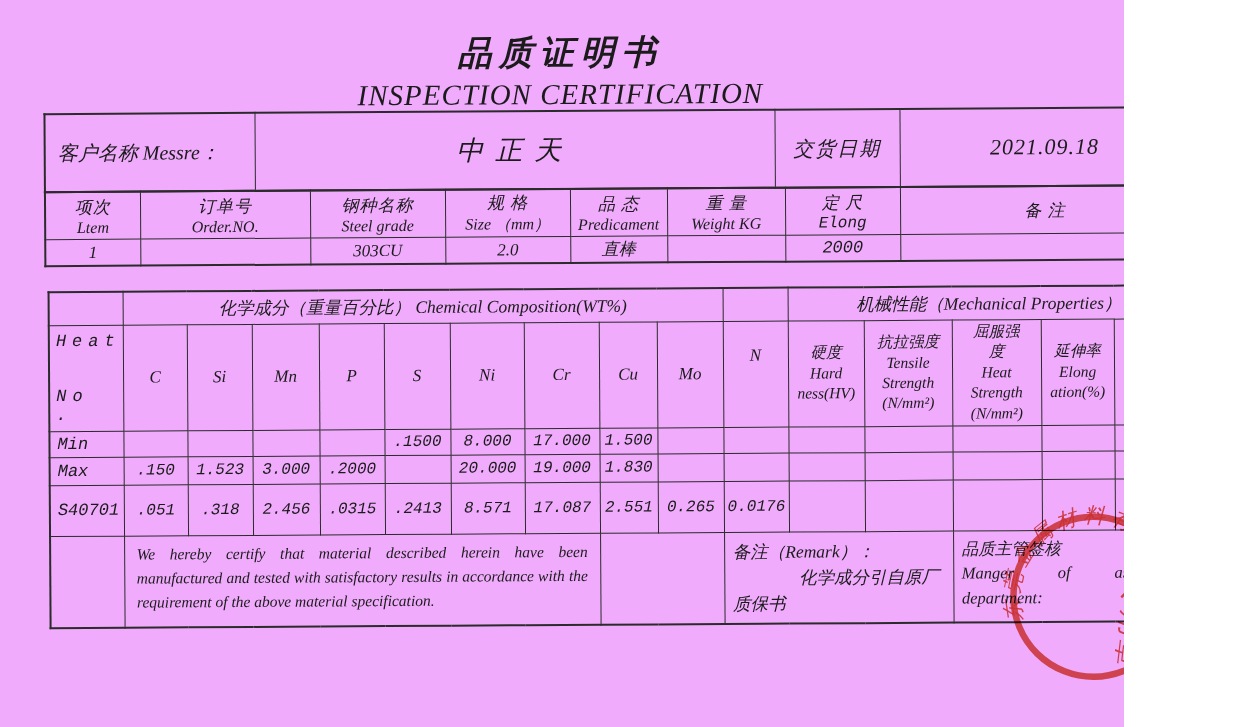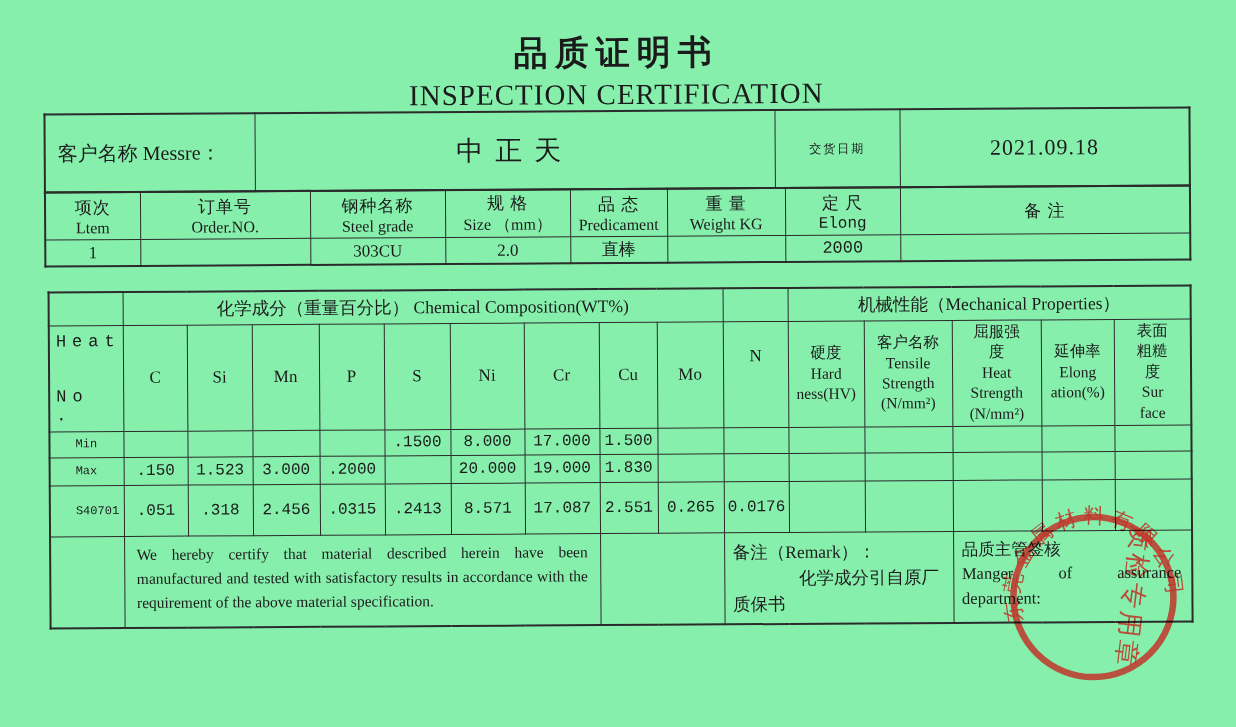--- a/index.html
+++ b/index.html
@@ -1,34 +1,34 @@
 <!DOCTYPE html>
 <html><head>
 <meta charset="utf-8">
 <style>
   html,body{margin:0;padding:0;background:#ffffff;}
-  .sheet{position:relative;width:1236px;height:727px;background:#86efac;overflow:hidden;
-         font-family:"Liberation Serif","DejaVu Serif",serif;color:#1b1b1b;}
+  .sheet{position:relative;width:1124px;height:727px;background:#f0abfc;overflow:hidden;
+         font-family:"Liberation Serif","DejaVu Serif",serif;color:#1b1b1b;font-style:italic;}
   .tilt{position:absolute;inset:0;transform:rotate(-0.35deg);transform-origin:50% 50%;}
 
   .title-cn{position:absolute;top:30px;left:0;right:0;text-align:center;
             font-size:34px;font-weight:600;letter-spacing:7px;}
   .title-en{position:absolute;top:78px;left:0;right:0;text-align:center;
             font-size:29px;font-weight:400;letter-spacing:1px;}
 
   table{border-collapse:collapse;table-layout:fixed;}
   td{border:1.6px solid #2b2b2b;text-align:center;vertical-align:middle;
      font-size:17px;padding:1px 2px;overflow:hidden;}
   .tblA1,.tblA2,.tblB{position:absolute;border:2.2px solid #2b2b2b;background:transparent;}
 
   .tblA1{left:45px;top:110px;width:1145px;}
   .tblA1 tr{height:78px;}
   .cell-label-left{text-align:left;padding-left:12px;font-size:20px;}
   .cust-val{font-size:27px;letter-spacing:12px;}
-  .deliv-label{font-size:12px;letter-spacing:2px;}
+  .deliv-label{font-size:20px;letter-spacing:2px;}
   .deliv-val{font-size:22px;letter-spacing:1px;}
 
   .tblA2{left:45px;top:188px;width:1145px;}
   .hdr .cn{font-size:17px;letter-spacing:1px;}
   .hdr .en{font-size:16px;}
   .rowA2h{height:46px;}
   .rowA2d{height:24px;}
   .rowA2d td{font-size:17px;}
 
   .tblB{left:48px;top:288px;width:1142px;}
@@ -37,21 +37,21 @@
   .rowB2{height:106px;}
   .rowB3{height:26px;}
   .rowB4{height:28px;}
   .rowB5{height:51px;}
   .rowB6{height:92px;}
 
   .mono{font-family:"Liberation Mono","DejaVu Sans Mono",monospace;}
   .heat-cell{vertical-align:middle;text-align:left;padding-left:6px;margin-top:36px;}
   .heat-cell div{letter-spacing:6px;font-size:17px;}
   .heat-cell .gap{height:36px;}
-  .lbl-left{text-align:left;padding-left:25px;font-size:12px;}
+  .lbl-left{text-align:left;padding-left:7px;font-size:17px;}
   .num{font-size:16px;}
   .mech div{font-size:15.5px;line-height:1.32;}
   .mech{vertical-align:middle;}
 
   .certify-cell{text-align:justify;padding:6px 12px 6px 12px;font-size:15.5px;
                 line-height:1.55;vertical-align:top;}
   .remark-cell{text-align:left;vertical-align:top;padding:6px 8px;font-size:17.5px;line-height:1.5;}
   .remark-indent{padding-left:66px;}
   .manager-cell{text-align:left;vertical-align:top;padding:6px 8px;font-size:16.5px;line-height:1.5;}
   .mgr-line2{display:flex;justify-content:space-between;padding-right:2px;}
@@ -184,21 +184,21 @@
     <td>Cr</td>
     <td>Cu</td>
     <td>Mo</td>
     <td style="vertical-align:top;padding-top:24px;">N</td>
     <td class="mech">
       <div>硬度</div>
       <div>Hard</div>
       <div>ness(HV)</div>
     </td>
     <td class="mech">
-      <div>客户名称</div>
+      <div>抗拉强度</div>
       <div>Tensile</div>
       <div>Strength</div>
       <div>(N/mm²)</div>
     </td>
     <td class="mech">
       <div>屈服强</div>
       <div>度</div>
       <div>Heat</div>
       <div>Strength</div>
       <div>(N/mm²)</div>

